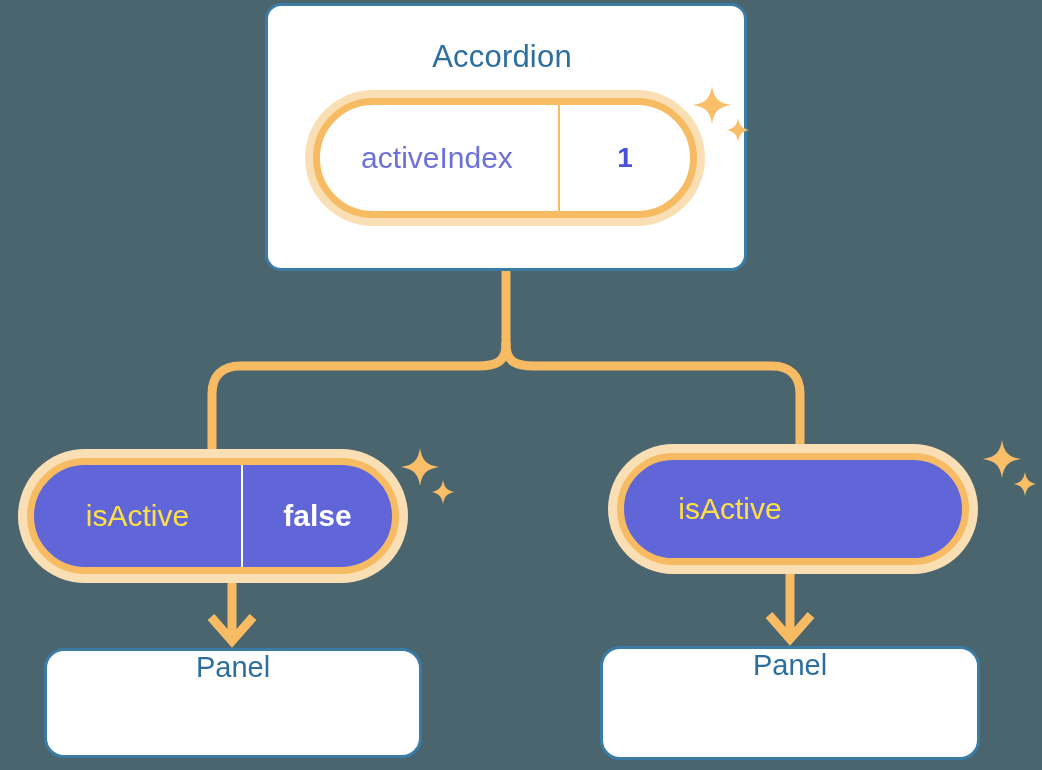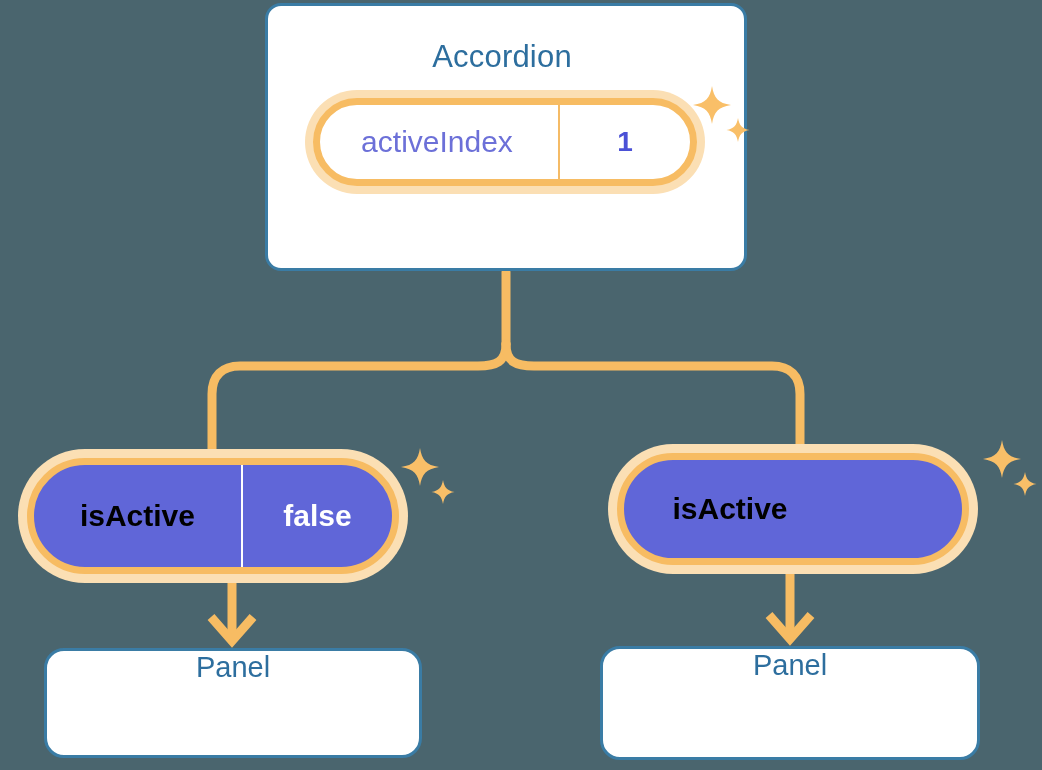--- a/index.html
+++ b/index.html
@@ -94,33 +94,33 @@
     border-left: 2px solid #f5bb66;
   }
 
   
   .pill.solid {
     background: #6066d8;
     border-color: #f7bc63;
     box-shadow: 0 0 0 9px #fbdfb4;
   }
   .pill.solid .pill-key {
-    color: #000000;
-    font-weight: 700;
+    color: #fde047;
+    font-weight: 400;
   }
   .pill.solid .pill-val {
     color: #ffffff;
     border-left: 2px solid #ffffff;
   }
 
   
   #accordion-pill-wrap { left: 313px; top: 98px; }
   #accordion-pill {
     width: 384px;
-    height: 88px;
+    height: 120px;
     justify-content: space-between;
   }
   #accordion-pill .pill-key { width: 247px; font-size: 30px; padding-right: 4px; }
   #accordion-pill .pill-val { width: 137px; font-size: 28px; }
 
   
   #left-pill-wrap { left: 27px; top: 458px; }
   #left-pill {
     width: 372px;
     height: 116px;

